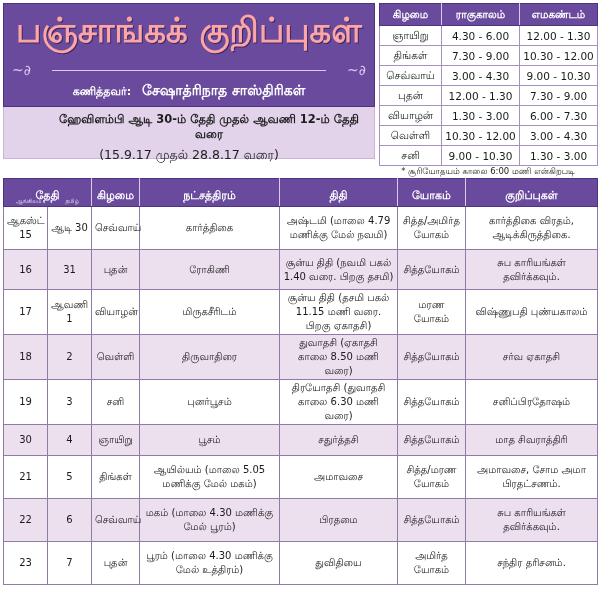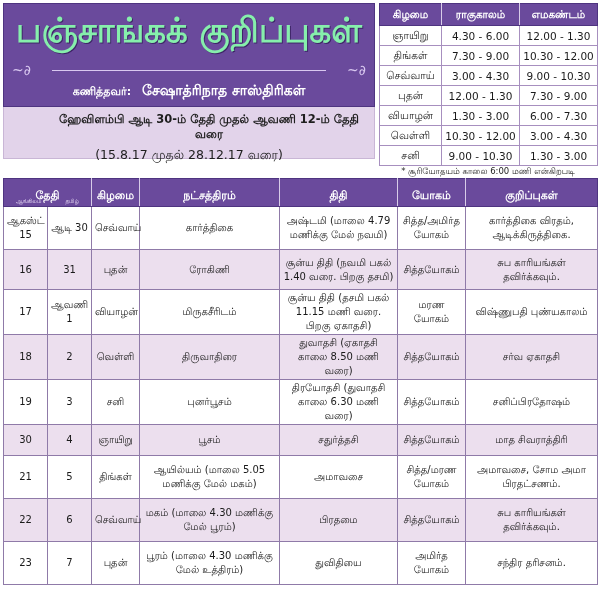--- a/index.html
+++ b/index.html
@@ -7,21 +7,21 @@
   body { font-family: "DejaVu Sans", "Liberation Sans", sans-serif; color: #1a1a1a; position: relative; }
 
   
   .title-block { position: absolute; left: 3px; top: 3px; width: 372px; height: 155px; }
   .title-purple {
     position: absolute; left: 0; top: 0; width: 372px; height: 104px;
     background: #6a4a9c; border: 1px solid #4e3480;
   }
   .title-main {
     position: absolute; left: 0; top: 6px; width: 100%; text-align: center;
-    color: #86efac; font-size: 34px; font-weight: bold; letter-spacing: 0px;
+    color: #fca5a5; font-size: 34px; font-weight: bold; letter-spacing: 0px;
     text-shadow: 1px 1px 0 #3d2566;
   }
   .title-rule {
     position: absolute; left: 48px; right: 48px; top: 66px; height: 1px; background: #d9c8f0;
   }
   .flourish-left, .flourish-right {
     position: absolute; top: 60px; color: #d9c8f0; font-size: 14px; line-height: 12px;
   }
   .flourish-left { left: 8px; }
   .flourish-right { right: 8px; }
@@ -94,21 +94,21 @@
     <span class="flourish-left">~∂</span>
     <div class="title-rule"></div>
     <span class="flourish-right">~∂</span>
     <div class="author">
       <span class="author-label">கணித்தவர்:</span>
       <span>சேஷாத்ரிநாத சாஸ்திரிகள்</span>
     </div>
   </div>
   <div class="title-lavender">
     <div class="date-range-tamil">ஹேவிளம்பி ஆடி 30-ம் தேதி முதல் ஆவணி 12-ம் தேதி வரை</div>
-    <div class="date-range-numeric">(15.8.17 முதல் 28.12.17 வரை)</div>
+    <div class="date-range-numeric">(15.9.17 முதல் 28.8.17 வரை)</div>
   </div>
 </div>
 
 <div class="timing-block">
   <table class="timing">
     <colgroup>
         <col class="c1">
         <col class="c2">
         <col class="c3">
       </colgroup>

